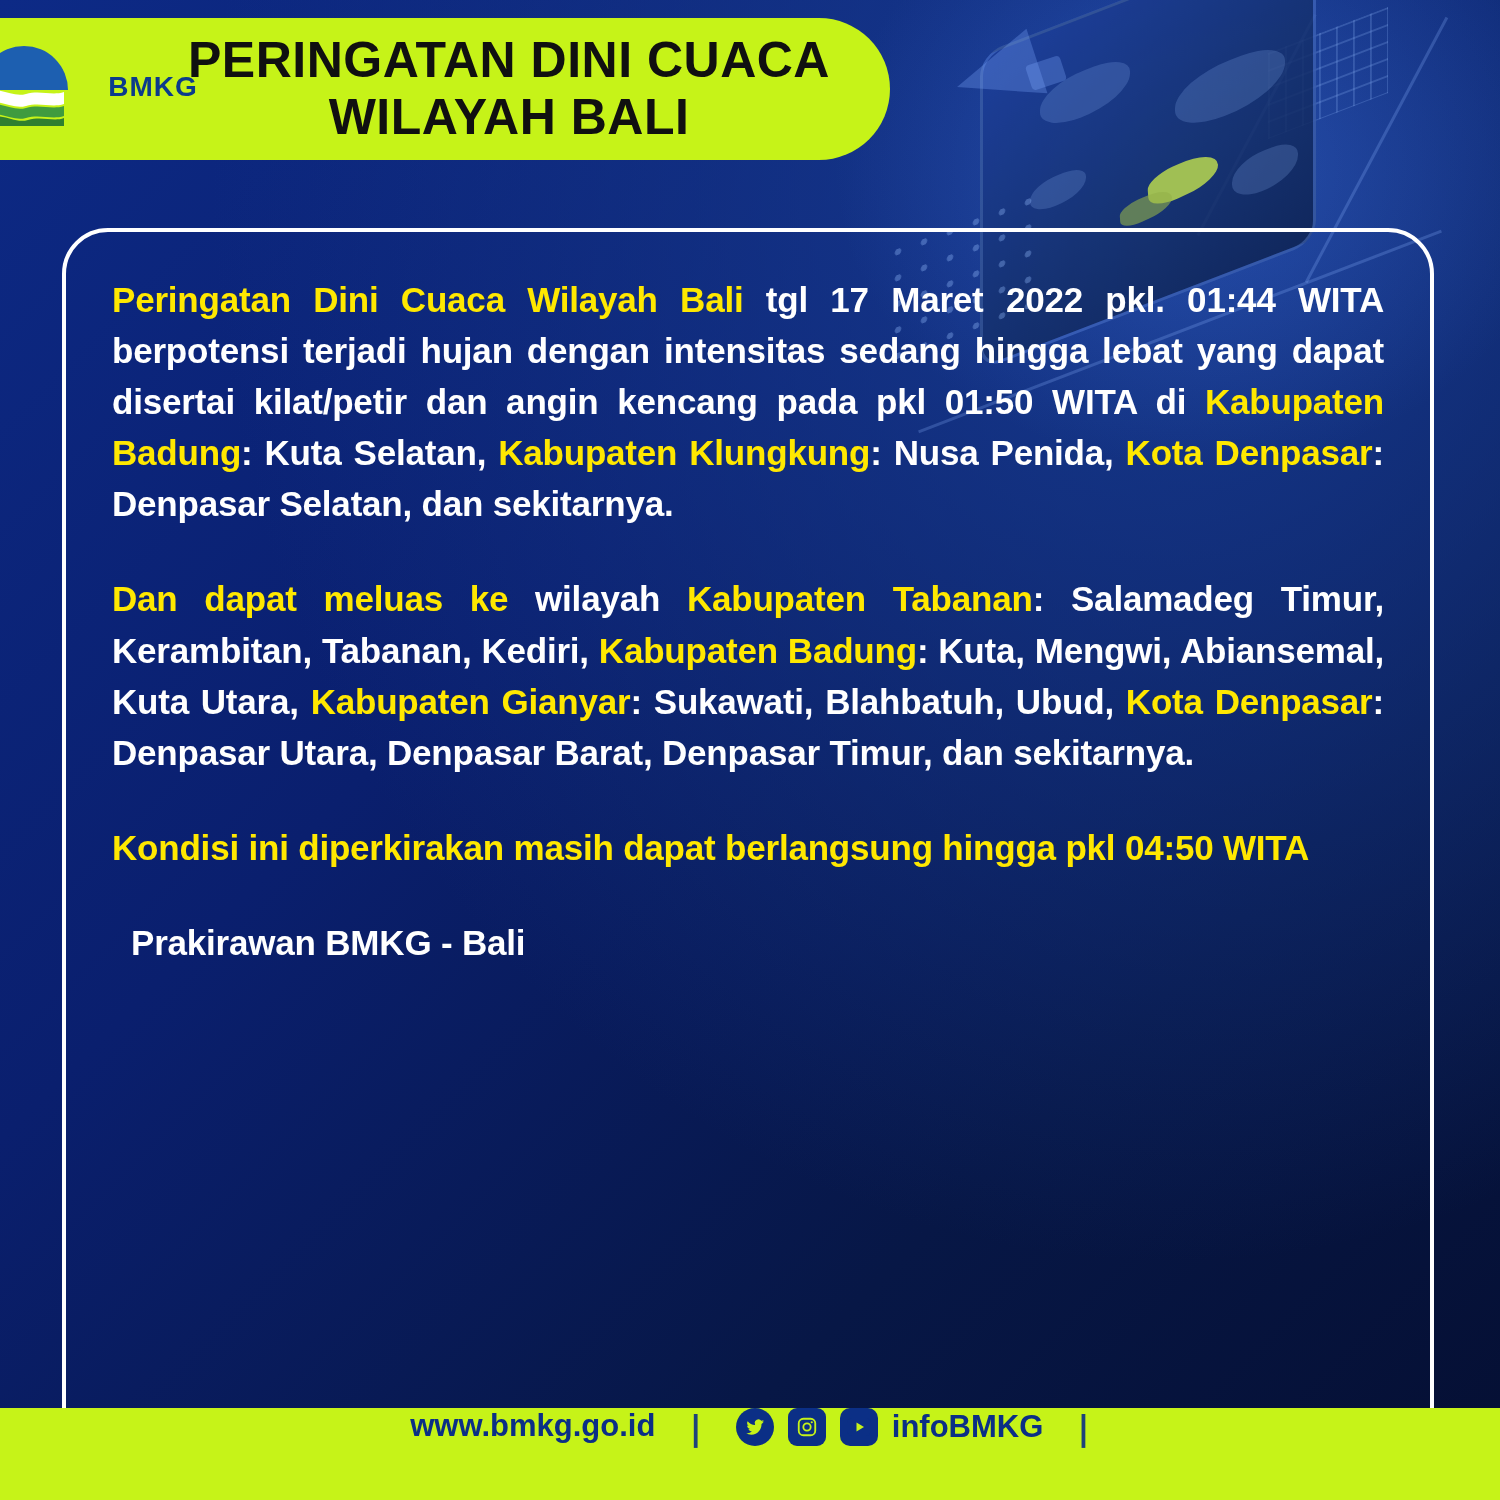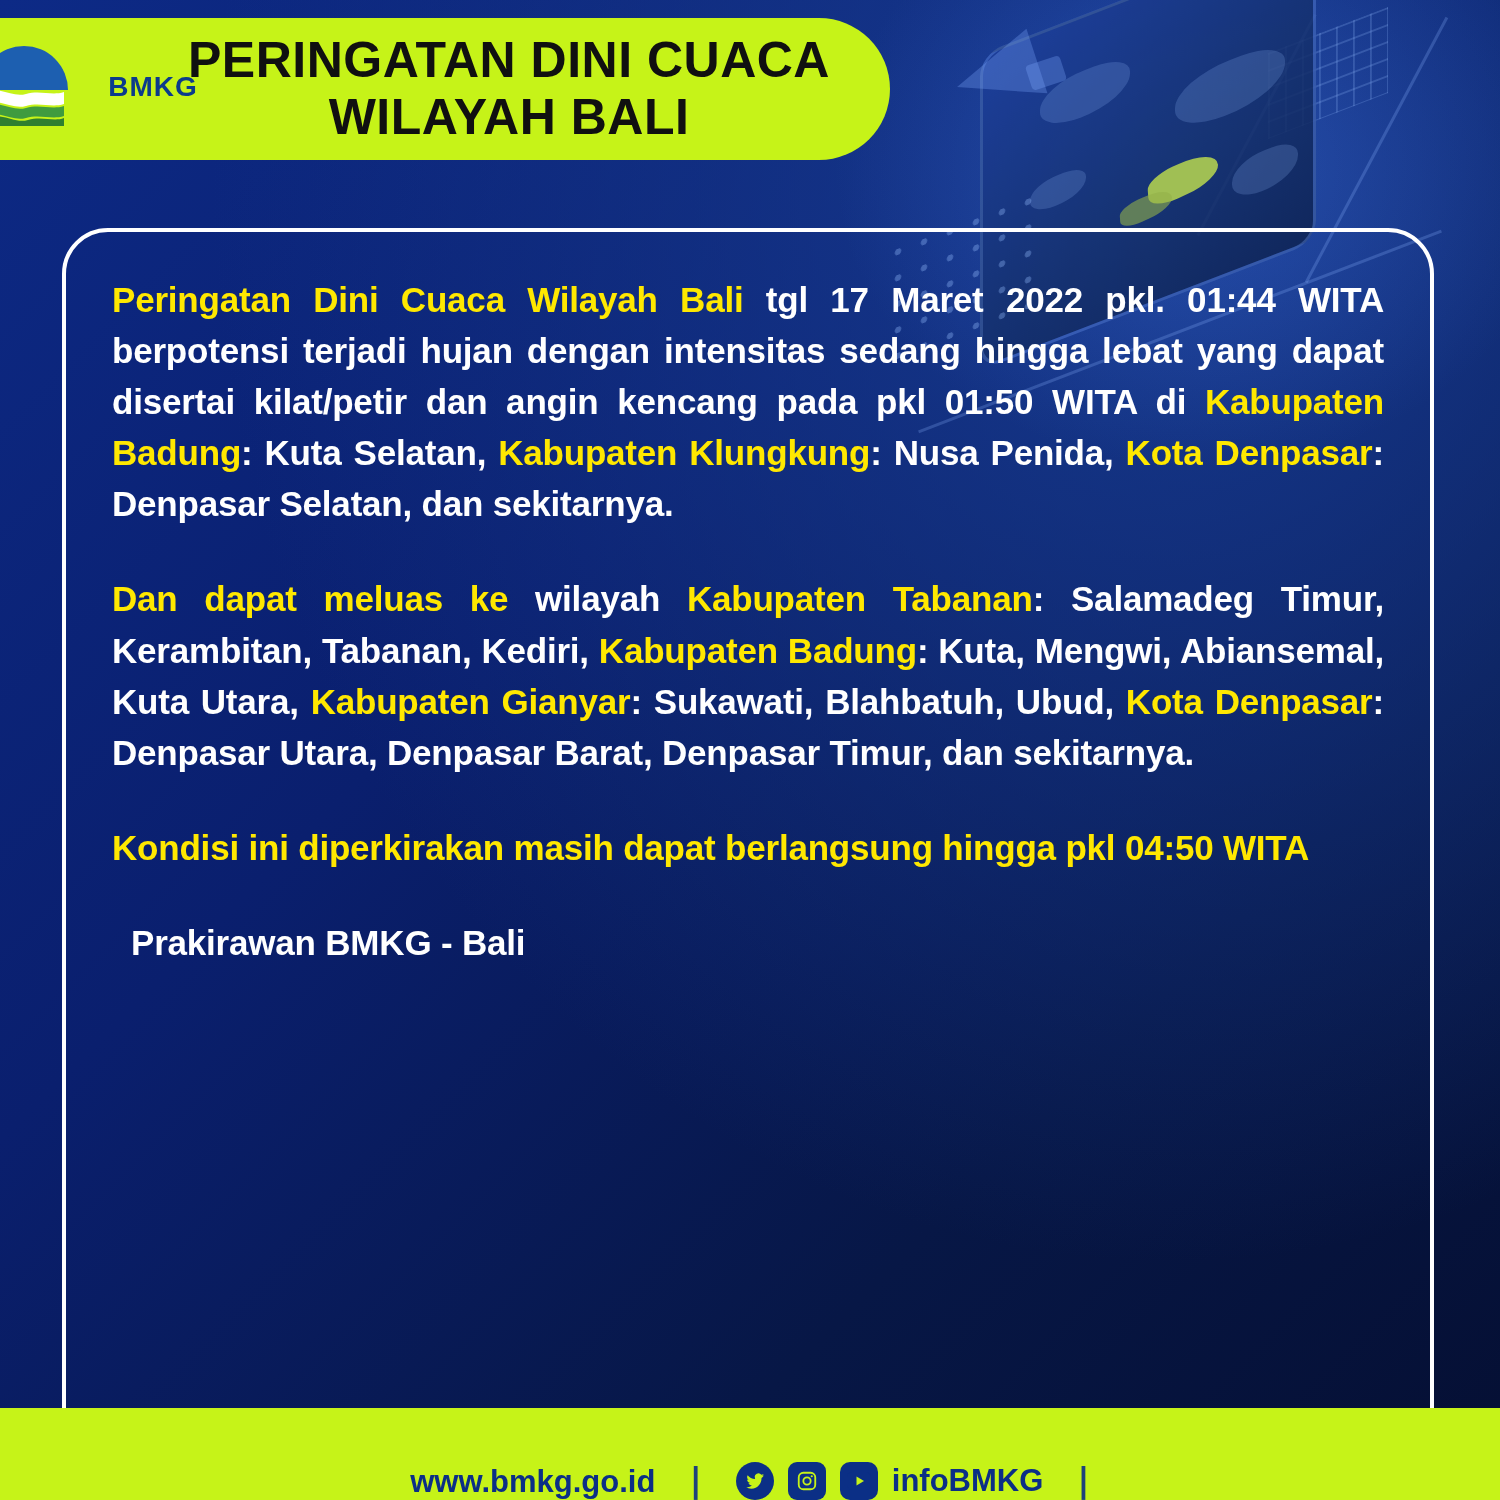--- a/index.html
+++ b/index.html
@@ -209,21 +209,21 @@
 
   
   .footer {
     position: absolute;
     left: 0;
     bottom: 0;
     width: 100%;
     height: 92px;
     background: #c6f318;
     display: flex;
-    align-items: flex-end;
+    align-items: flex-start;
     justify-content: center;
     gap: 34px;
   }
   .footer-item {
     display: flex;
     align-items: center;
     gap: 14px;
     color: #0b2f86;
     font-family: "Liberation Sans", sans-serif;
     font-weight: bold;

